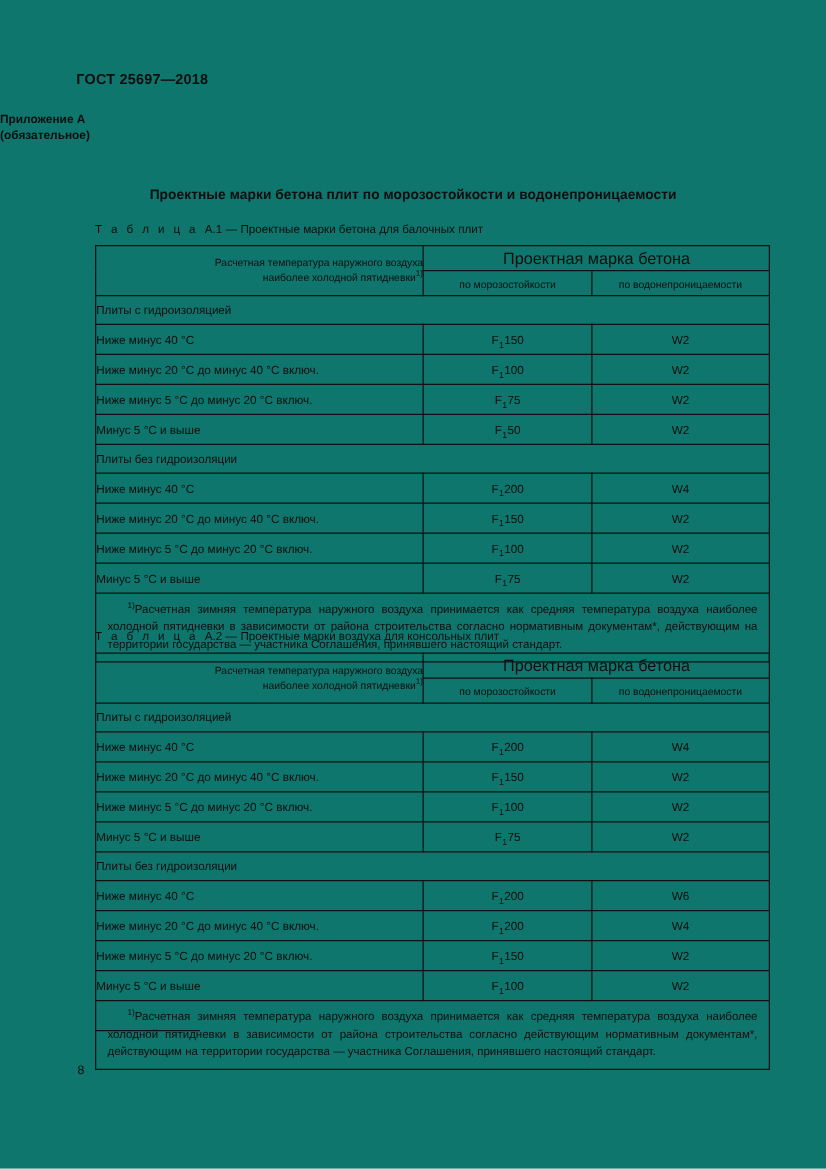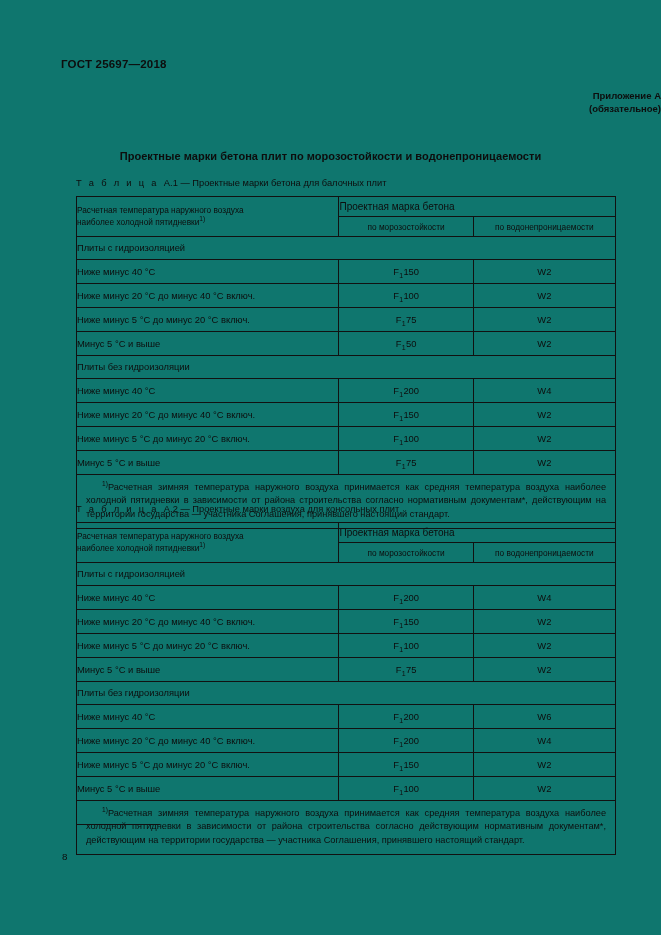--- a/index.html
+++ b/index.html
@@ -30,21 +30,21 @@
     font-weight: bold;
     letter-spacing: 0.2px;
   }
 
   
   .annex-block {
     position: absolute;
     top: 89px;
     left: 0;
     width: 661px;
-    text-align: right;
+    text-align: left;
     font-size: 9.5px;
     font-weight: bold;
     line-height: 13px;
   }
 
   
   .main-title {
     position: absolute;
     top: 150px;
     left: 0;
@@ -88,28 +88,29 @@
     vertical-align: middle;
   }
 
   .col-temp  { width: 262px; }
   .col-frost { width: 134px; }
   .col-water { width: 142px; }
 
   
   .th-main {
     height: 38px;
-    text-align: left;
+    text-align: right;
     font-size: 8.3px;
     line-height: 12px;
     padding: 0 6px;
   }
   .th-group {
     height: 19px;
-    font-size: 10px;
+    text-align: center;
+    font-size: 13px;
   }
   .th-sub {
     height: 19px;
     text-align: center;
     font-size: 8.3px;
   }
 
   
   .section-row td {
     height: 22px;

